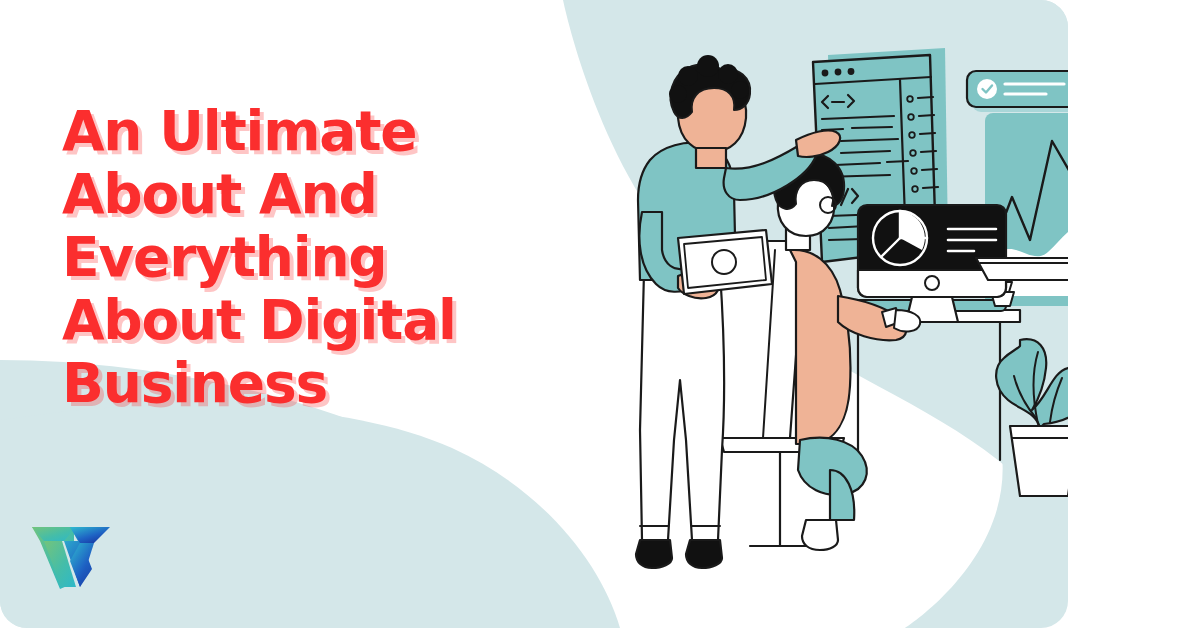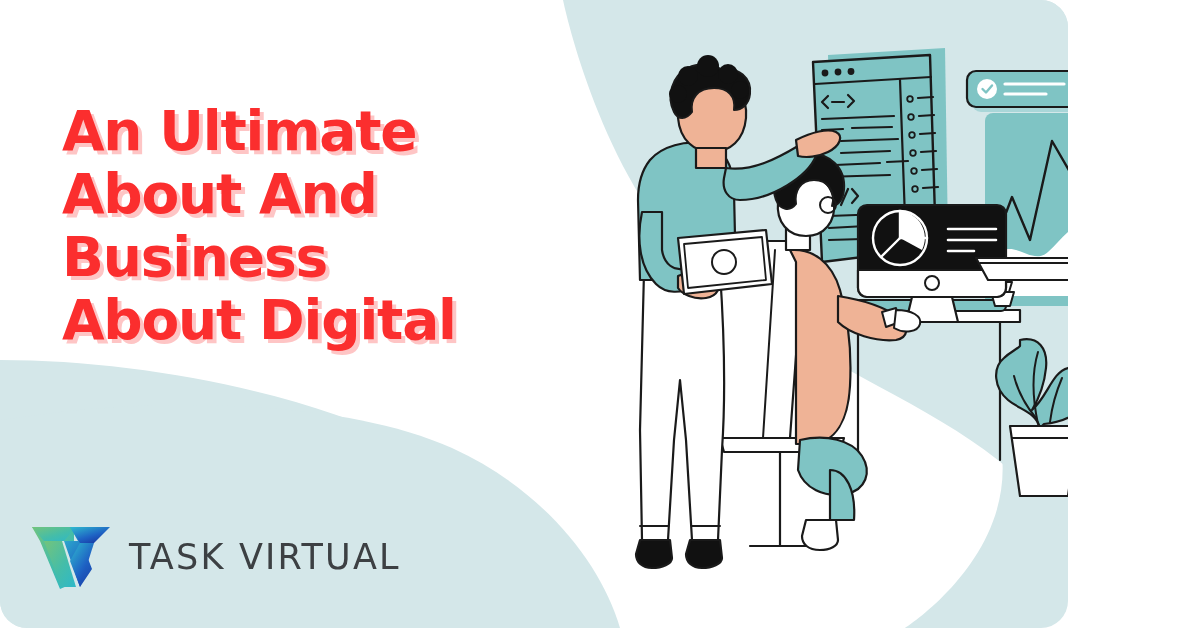--- a/index.html
+++ b/index.html
@@ -105,22 +105,23 @@
              C 140 360 300 392 408 444
              C 500 488 560 560 600 628 Z" fill="#D4E7E9"></path>
     <path d="M 0 420 L 0 628 L 620 628
              C 600 560 540 488 452 448
              C 350 402 180 398 60 412 Z" fill="#D4E7E9"></path>
   </svg>
 
   <div class="headline">
     <span class="headline-line">An Ultimate</span>
     <span class="headline-line">About And</span>
+    <span class="headline-line">Everything</span>
+    <span class="headline-line">About Digital</span>
     <span class="headline-line">Business</span>
-    <span class="headline-line">About Digital</span>
   </div>
 
   <div class="logo-lockup">
     <svg class="logo-mark" viewBox="0 0 86 72">
       <defs>
         <linearGradient id="gradOuter" x1="0" y1="0" x2="1" y2="1">
           <stop offset="0%" stop-color="#74C47C"></stop>
           <stop offset="55%" stop-color="#45BDA8"></stop>
           <stop offset="100%" stop-color="#2EB8C9"></stop>
         </linearGradient>
@@ -133,21 +134,20 @@
 
       <path d="M 2 6 L 44 6 L 44 20 L 30 20 L 44 62 L 30 68 L 10 20 L 2 20 Z
                M 2 6 L 2 20 L 10 20 Z" fill="url(#gradOuter)"></path>
       <path d="M 2 6 L 46 6 L 34 20 L 14 20 Z" fill="url(#gradOuter)"></path>
       <path d="M 14 20 L 32 20 L 46 66 L 31 66 Z" fill="url(#gradOuter)"></path>
 
       <path d="M 40 6 L 78 6 L 62 22 L 52 22 L 62 48 L 50 66 L 34 20 L 48 20 Z" fill="url(#gradInner)"></path>
       <path d="M 40 6 L 80 6 L 64 22 L 50 22 Z" fill="url(#gradInner)"></path>
       <path d="M 50 22 L 64 22 L 50 66 L 40 40 Z" fill="url(#gradInner)"></path>
     </svg>
-    <span class="logo-wordmark">TASK VIRTUAL</span>
   </div>
 
   <svg class="illustration" viewBox="0 0 600 628">
     <g fill="none" stroke="#1A1A1A" stroke-width="2.2" stroke-linecap="round" stroke-linejoin="round">
 
       <g>
         <rect x="385" y="113" width="150" height="193" rx="8" fill="#7FC4C4" stroke="none"></rect>
 
         <path d="M 392 260 C 412 232 430 268 448 252 C 464 238 478 212 500 230
                  C 514 242 524 238 530 232 L 530 296 L 392 296 Z" fill="#FFFFFF" stroke="none"></path>

